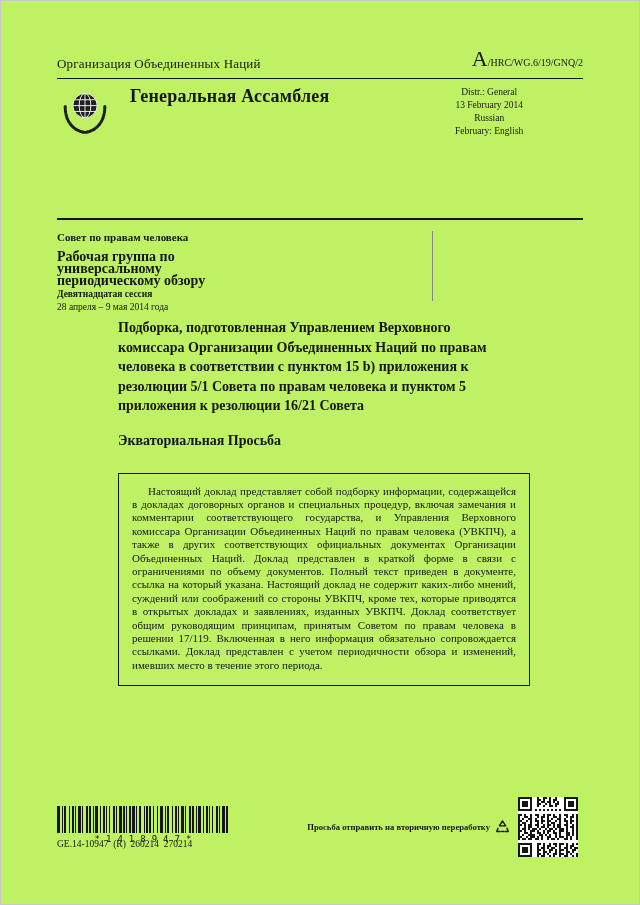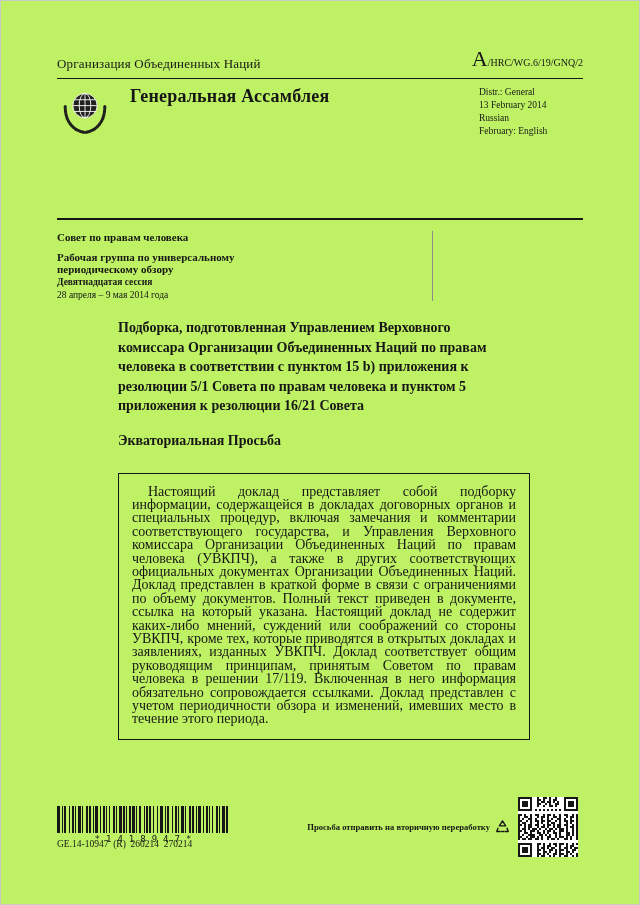--- a/index.html
+++ b/index.html
@@ -11,37 +11,37 @@
     overflow:hidden;
   }
   
   .org-line{position:absolute;left:57px;top:56px;font-size:13px;letter-spacing:.2px;}
   .doc-symbol{position:absolute;right:57px;top:48px;white-space:nowrap;}
   .doc-symbol .big-a{font-size:22px;line-height:22px;}
   .doc-symbol .suffix{font-size:10px;text-align:center;}
   .rule-thin{position:absolute;left:57px;right:57px;top:78px;height:1px;background:#161616;}
   .emblem{position:absolute;left:58px;top:84px;width:54px;height:56px;}
   .assembly-title{position:absolute;left:130px;top:86px;font-size:18px;font-weight:bold;letter-spacing:.2px;}
-  .distr-block{position:absolute;left:479px;top:86px;font-size:9.5px;line-height:13px;}
+  .distr-block{position:absolute;left:455px;top:86px;font-size:9.5px;line-height:13px;text-align:center;}
   .rule-thick{position:absolute;left:57px;right:57px;top:218px;height:2px;background:#161616;}
   .v-divider{position:absolute;left:432px;top:231px;width:1px;height:70px;background:#8a8a86;}
   
   .session{position:absolute;left:57px;top:231px;width:230px;}
   .session .council{font-size:11px;font-weight:bold;margin-bottom:8px;}
-  .session .wg{font-size:11px;font-weight:bold;line-height:12px;width:205px;}
+  .session .wg{font-size:14px;font-weight:bold;line-height:12px;width:205px;}
   .session .sess{font-size:9.5px;font-weight:bold;line-height:12px;margin-top:1px;}
   .session .dates{font-size:9.5px;line-height:12px;margin-top:1px;}
   
   .main{position:absolute;left:118px;top:318px;width:412px;}
   .doc-title{font-size:14px;font-weight:bold;line-height:19.5px;width:396px;}
   .country{font-size:14px;font-weight:bold;margin-top:17px;}
   .summary-box{
     margin-top:24px;border:1px solid #161616;
     padding:11px 13px 13px 13px;
-    font-size:14px;line-height:13.4px;text-align:justify;
+    font-size:11px;line-height:13.4px;text-align:justify;
   }
   .summary-box p{margin:0;text-indent:16px;}
   
   .ge-line{position:absolute;left:57px;top:816px;font-size:9.5px;white-space:pre;margin-top:23px;}
   .barcode{position:absolute;left:57px;top:806px;width:172px;}
   .barcode svg{display:block;width:172px;height:27px;}
   .barcode-text{
     text-align:center;font-family:"DejaVu Sans Mono", monospace;
     font-size:9px;letter-spacing:6px;margin-top:1px;padding-left:6px;
   }

